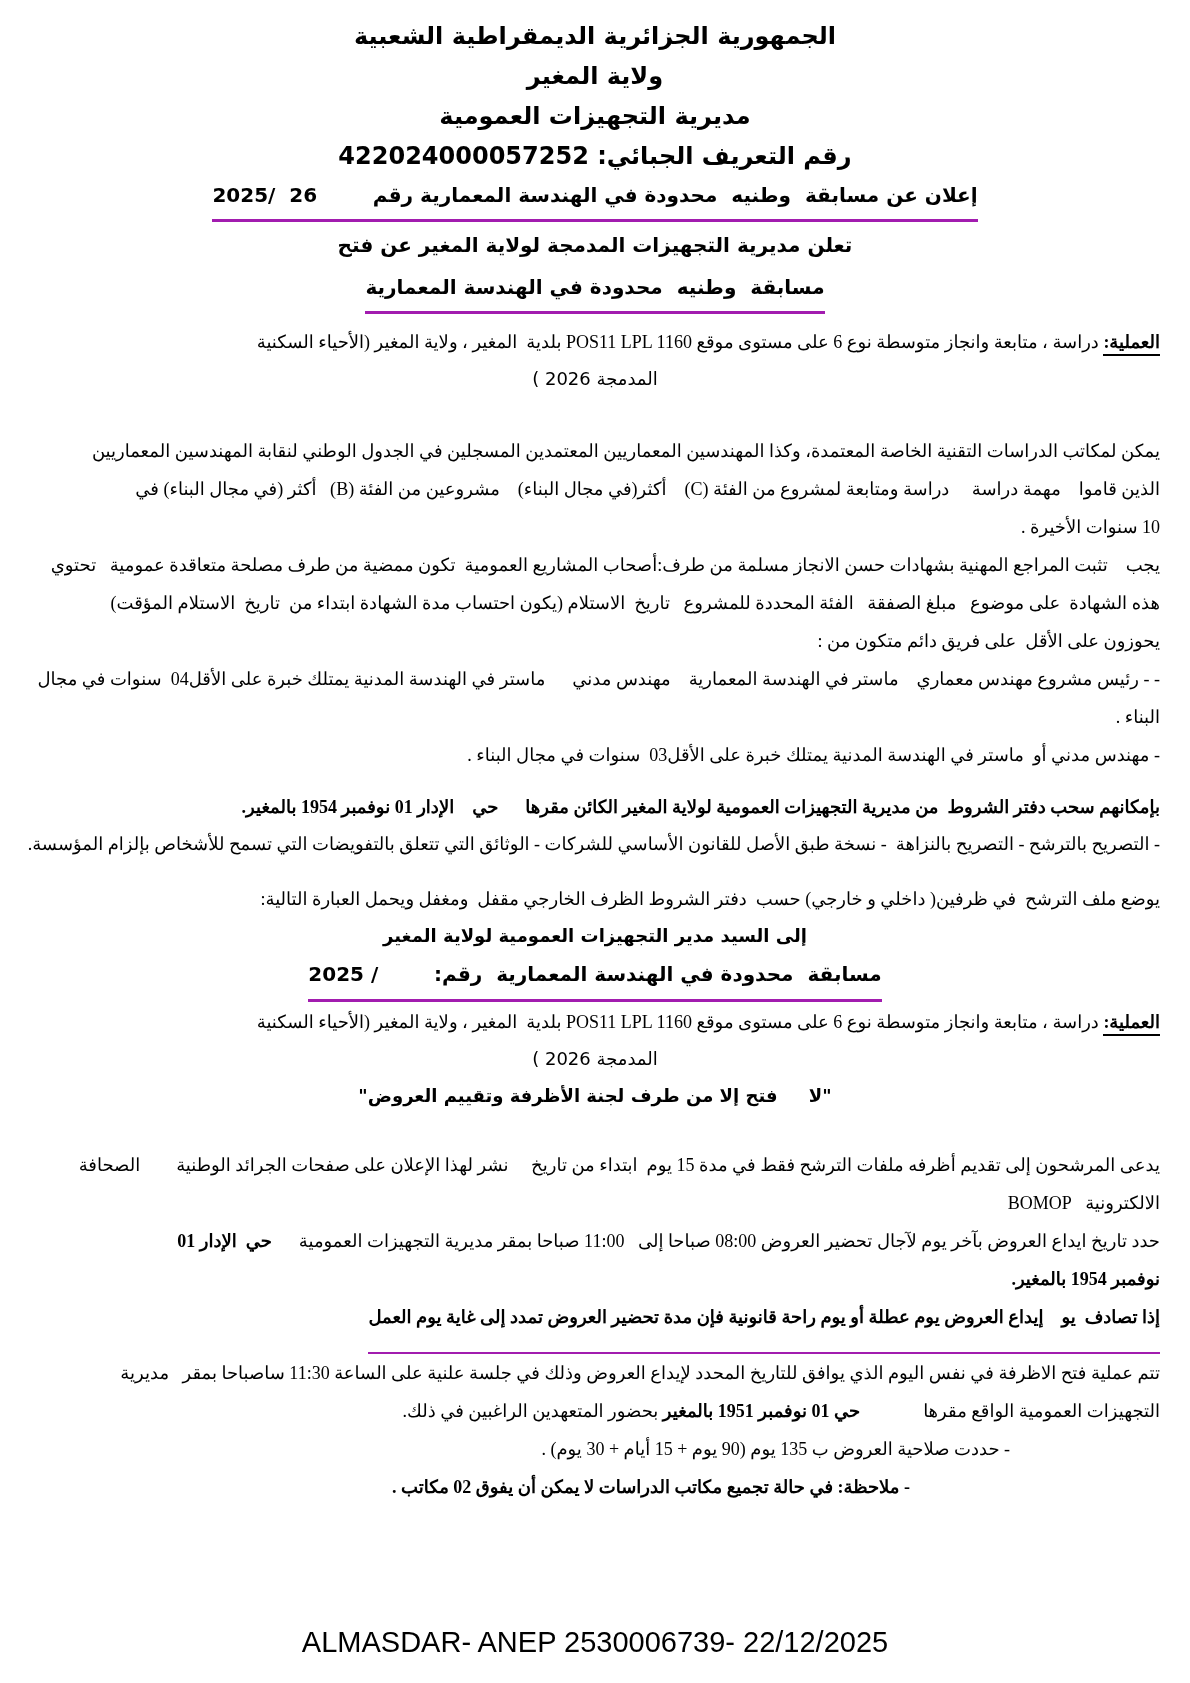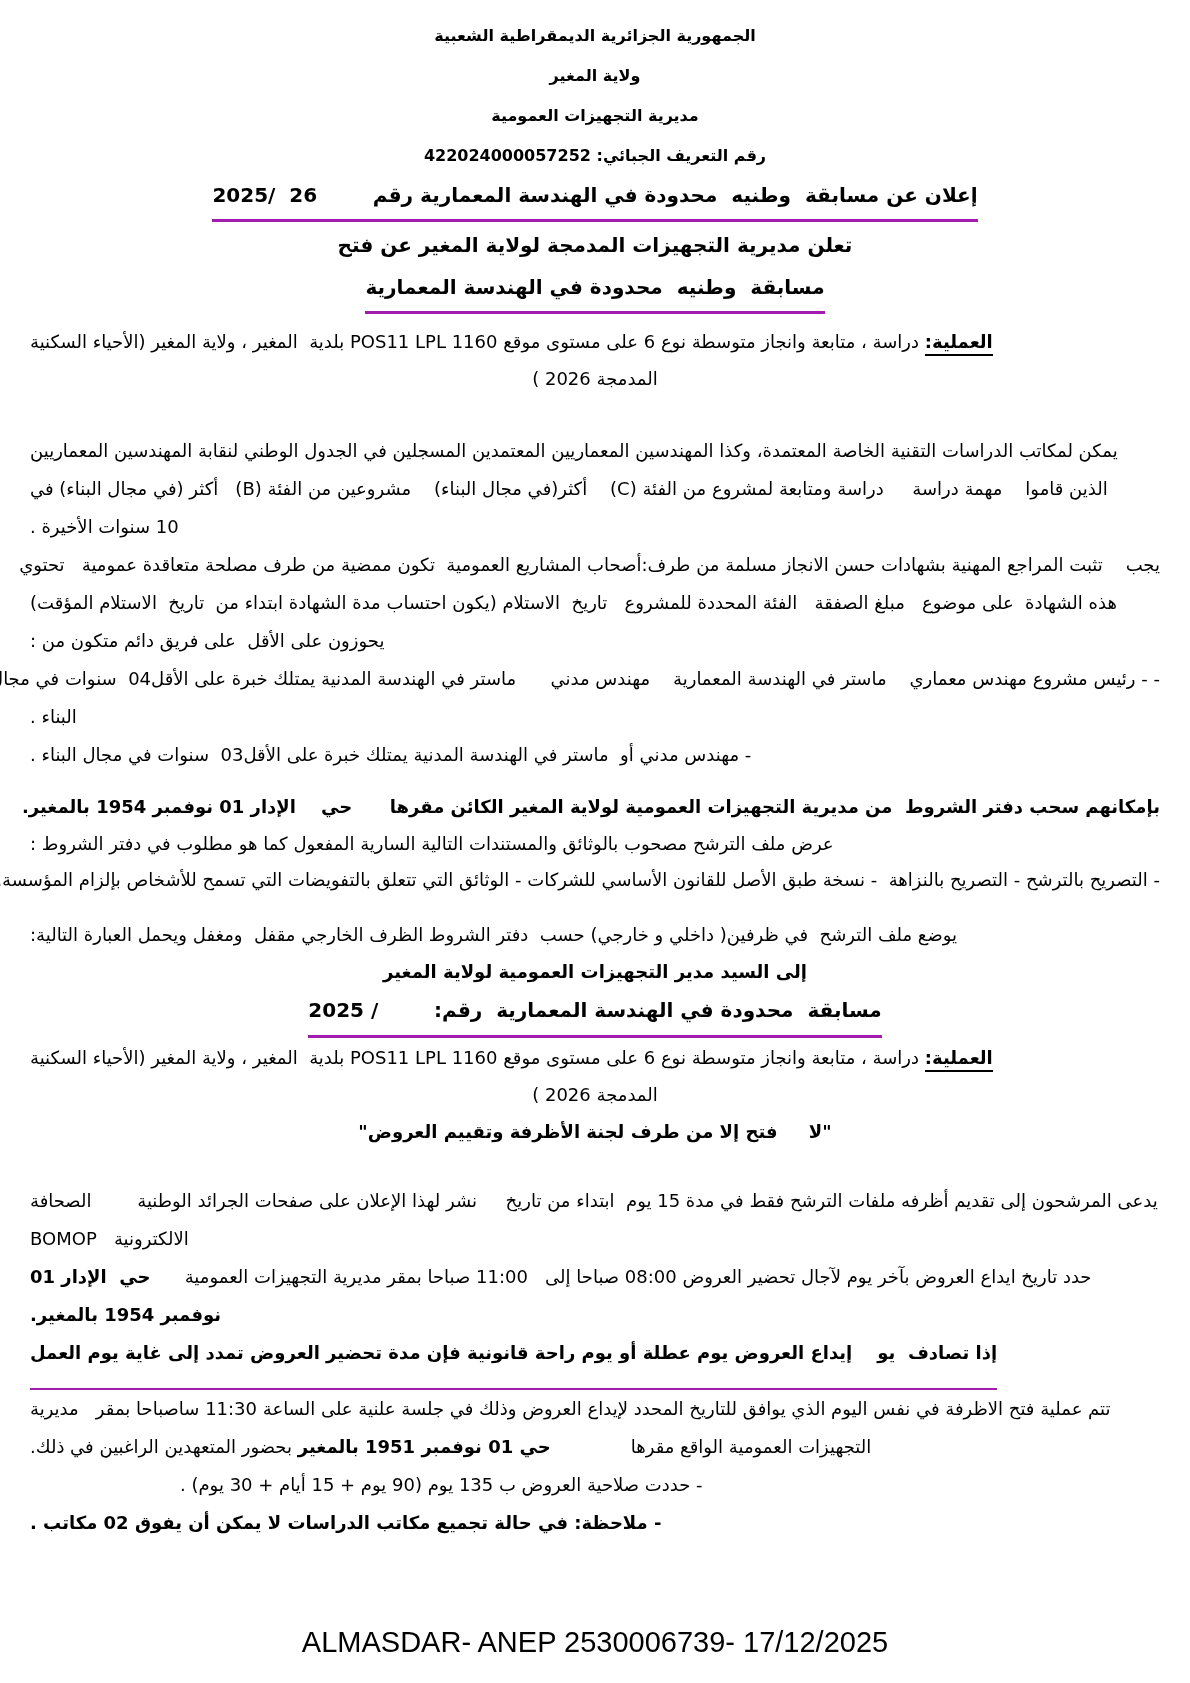--- a/index.html
+++ b/index.html
@@ -7,23 +7,23 @@
     position:relative;
     width:1190px; height:1683px;
     background:#ffffff; color:#000;
     font-family:"DejaVu Sans", sans-serif;
     direction:rtl;
     overflow:hidden;
   }
   .content { padding:16px 30px 0 30px; }
   .line   { font-size:18px; line-height:38px; white-space:nowrap; }
   .c      { text-align:center; }
-  .r      { text-align:left; }
+  .r      { text-align:right;font-family:Liberation Serif, serif; }
   .b      { font-weight:bold; }
-  .hline  { font-size:16px; font-weight:bold; line-height:40px; text-align:center; white-space:nowrap; }
+  .hline  { font-size:24px; font-weight:bold; line-height:40px; text-align:center; white-space:nowrap; }
   .ublock { display:inline-block; border-bottom:3px solid #a21caf; padding-bottom:5px; }
   .ulabel { font-weight:bold; border-bottom:2.5px solid #000; padding-bottom:2px; }
   .open-line { font-size:20px; font-weight:bold; line-height:46px; text-align:center; white-space:nowrap; }
   .comp-line { font-size:20px; line-height:38px; text-align:center; white-space:nowrap; }
   .cont-line { line-height:34px; }
   .gap36  { margin-top:36px; }
   .gap14  { margin-top:14px; }
   .gap18  { margin-top:18px; }
   .gap30  { margin-top:30px; }
   .indent-validity { margin-left:150px; margin-right:150px; }
@@ -63,21 +63,20 @@
     <div class="line r">الذين قاموا&nbsp;&nbsp;&nbsp; مهمة دراسة&nbsp;&nbsp;&nbsp;&nbsp; دراسة ومتابعة لمشروع من الفئة (C)&nbsp;&nbsp;&nbsp; أكثر(في مجال البناء)&nbsp;&nbsp;&nbsp; مشروعين من الفئة (B)&nbsp;&nbsp; أكثر (في مجال البناء) في</div>
     <div class="line r">10 سنوات الأخيرة .</div>
     <div class="line r">يجب&nbsp;&nbsp;&nbsp; تثبت المراجع المهنية بشهادات حسن الانجاز مسلمة من طرف:أصحاب المشاريع العمومية &nbsp;تكون ممضية من طرف مصلحة متعاقدة عمومية&nbsp;&nbsp; تحتوي</div>
     <div class="line r">هذه الشهادة &nbsp;على موضوع&nbsp;&nbsp; مبلغ الصفقة&nbsp;&nbsp; الفئة المحددة للمشروع&nbsp;&nbsp; تاريخ &nbsp;الاستلام (يكون احتساب مدة الشهادة ابتداء من &nbsp;تاريخ &nbsp;الاستلام المؤقت)</div>
     <div class="line r">يحوزون على الأقل &nbsp;على فريق دائم متكون من :</div>
     <div class="line r">- - رئيس مشروع مهندس معماري&nbsp;&nbsp;&nbsp; ماستر في الهندسة المعمارية&nbsp;&nbsp;&nbsp; مهندس مدني&nbsp;&nbsp;&nbsp;&nbsp;&nbsp; ماستر في الهندسة المدنية يمتلك خبرة على الأقل04&nbsp; سنوات في مجال</div>
     <div class="line r">البناء .</div>
     <div class="line r">- مهندس مدني أو &nbsp;ماستر في الهندسة المدنية يمتلك خبرة على الأقل03&nbsp; سنوات في مجال البناء .</div>
 
     <div class="line r b gap14">بإمكانهم سحب دفتر الشروط &nbsp;من مديرية التجهيزات العمومية لولاية المغير الكائن مقرها&nbsp;&nbsp;&nbsp;&nbsp;&nbsp; حي&nbsp;&nbsp;&nbsp; الإدار 01 نوفمبر 1954 بالمغير.</div>
-    <div class="line r" style="line-height:36px;">عرض ملف الترشح مصحوب بالوثائق والمستندات التالية السارية المفعول كما هو مطلوب في دفتر الشروط :</div>
     <div class="line r" style="line-height:36px;">- التصريح بالترشح - التصريح بالنزاهة &nbsp;- نسخة طبق الأصل للقانون الأساسي للشركات - الوثائق التي تتعلق بالتفويضات التي تسمح للأشخاص بإلزام المؤسسة.</div>
 
     <div class="line r gap18">يوضع ملف الترشح &nbsp;في ظرفين( داخلي و خارجي) حسب &nbsp;دفتر الشروط الظرف الخارجي مقفل &nbsp;ومغفل ويحمل العبارة التالية:</div>
     <div class="line c b" style="line-height:36px;">إلى السيد مدير التجهيزات العمومية لولاية المغير</div>
     <div class="comp-line" style="line-height:40px;">
       <span class="ublock b">مسابقة &nbsp;محدودة في الهندسة المعمارية &nbsp;رقم:&nbsp;&nbsp;&nbsp;&nbsp;&nbsp;&nbsp;&nbsp; / 2025</span>
     </div>
 
     <div class="line r" style="line-height:40px;">
       <span class="ulabel">العملية:</span><span> دراسة ، متابعة وانجاز متوسطة نوع 6 على مستوى موقع POS11 LPL 1160 بلدية &nbsp;المغير ، ولاية المغير (الأحياء السكنية</span>
@@ -99,14 +98,14 @@
 
     <div class="line r">تتم عملية فتح الاظرفة في نفس اليوم الذي يوافق للتاريخ المحدد لإيداع العروض وذلك في جلسة علنية على الساعة 11:30 ساصباحا بمقر &nbsp;&nbsp;مديرية</div>
     <div class="line r">
       <span>التجهيزات العمومية الواقع مقرها&nbsp;&nbsp;&nbsp;&nbsp;&nbsp;&nbsp;&nbsp;&nbsp;&nbsp;&nbsp;&nbsp;&nbsp;&nbsp; </span><span class="b">حي 01 نوفمبر 1951 بالمغير</span><span> بحضور المتعهدين الراغبين في ذلك.</span>
     </div>
     <div class="line r indent-validity">- حددت صلاحية العروض ب 135 يوم (90 يوم + 15 أيام + 30 يوم) .</div>
     <div class="line r b indent-note">- ملاحظة: في حالة تجميع مكاتب الدراسات لا يمكن أن يفوق 02 مكاتب .</div>
 
   </div>
 
-  <div class="footer">ALMASDAR- ANEP 2530006739- 17/12/2025</div>
+  <div class="footer">ALMASDAR- ANEP 2530006739- 22/12/2025</div>
 </div>
 
 </body></html>

